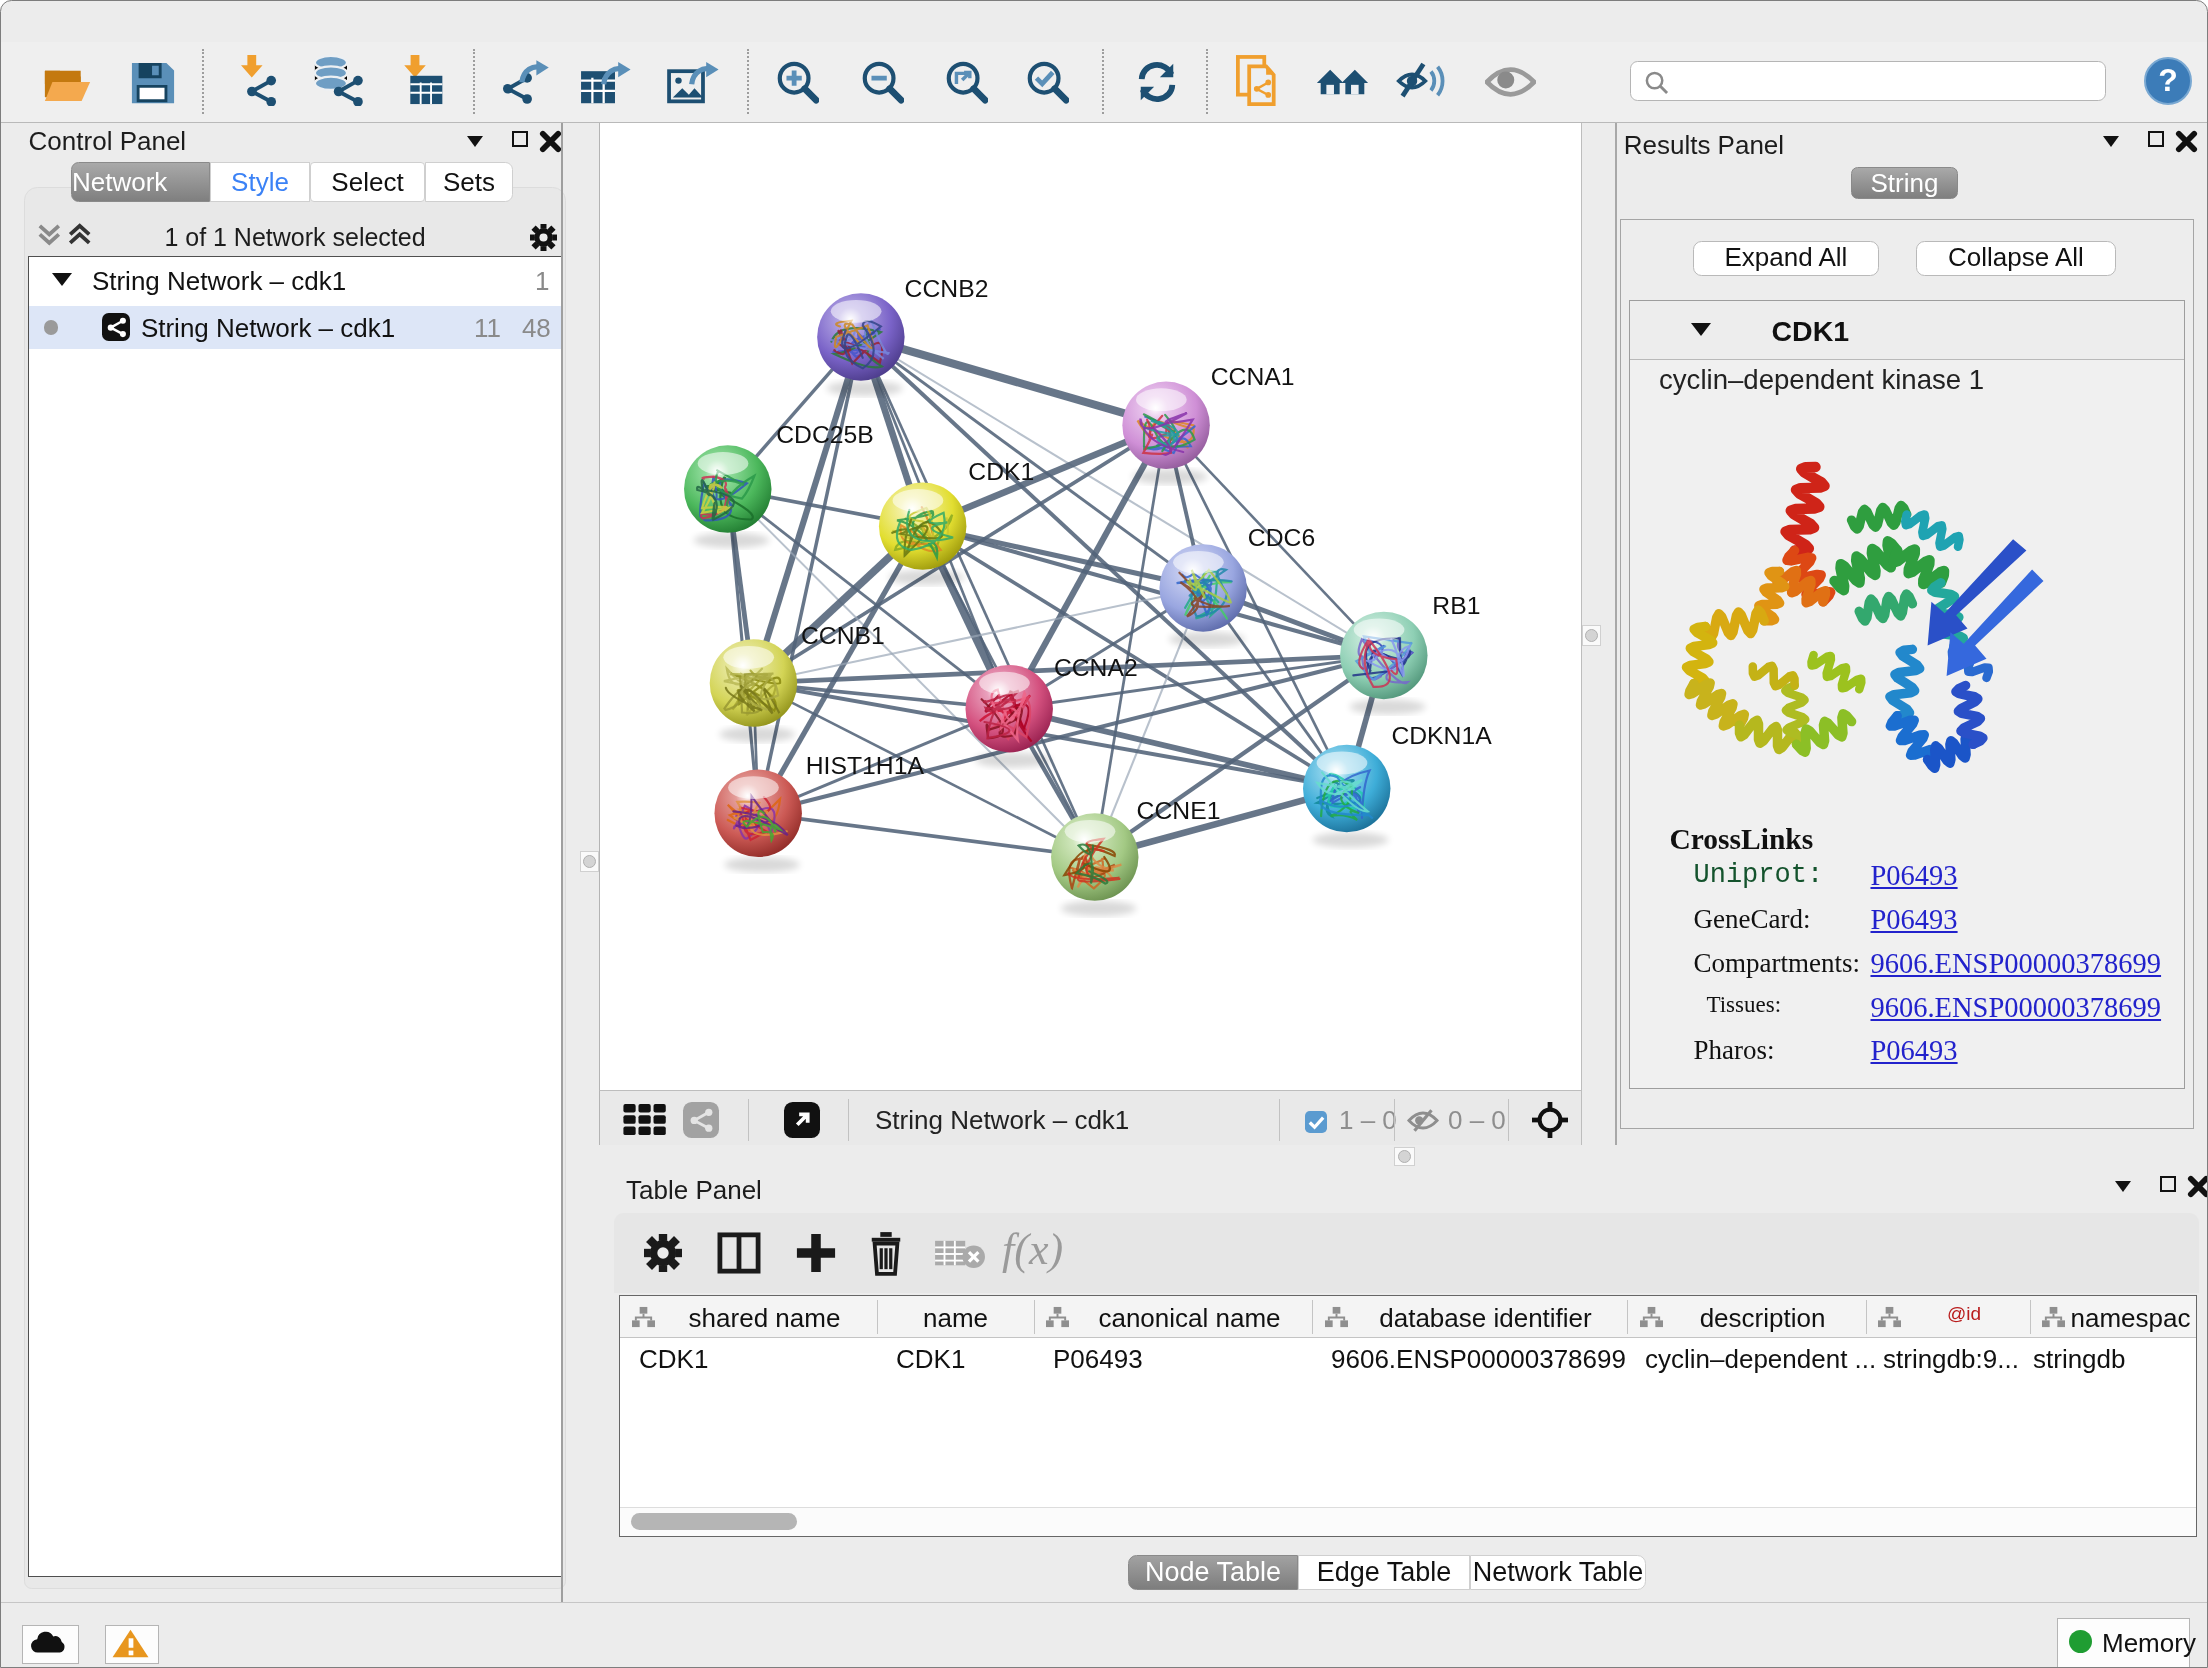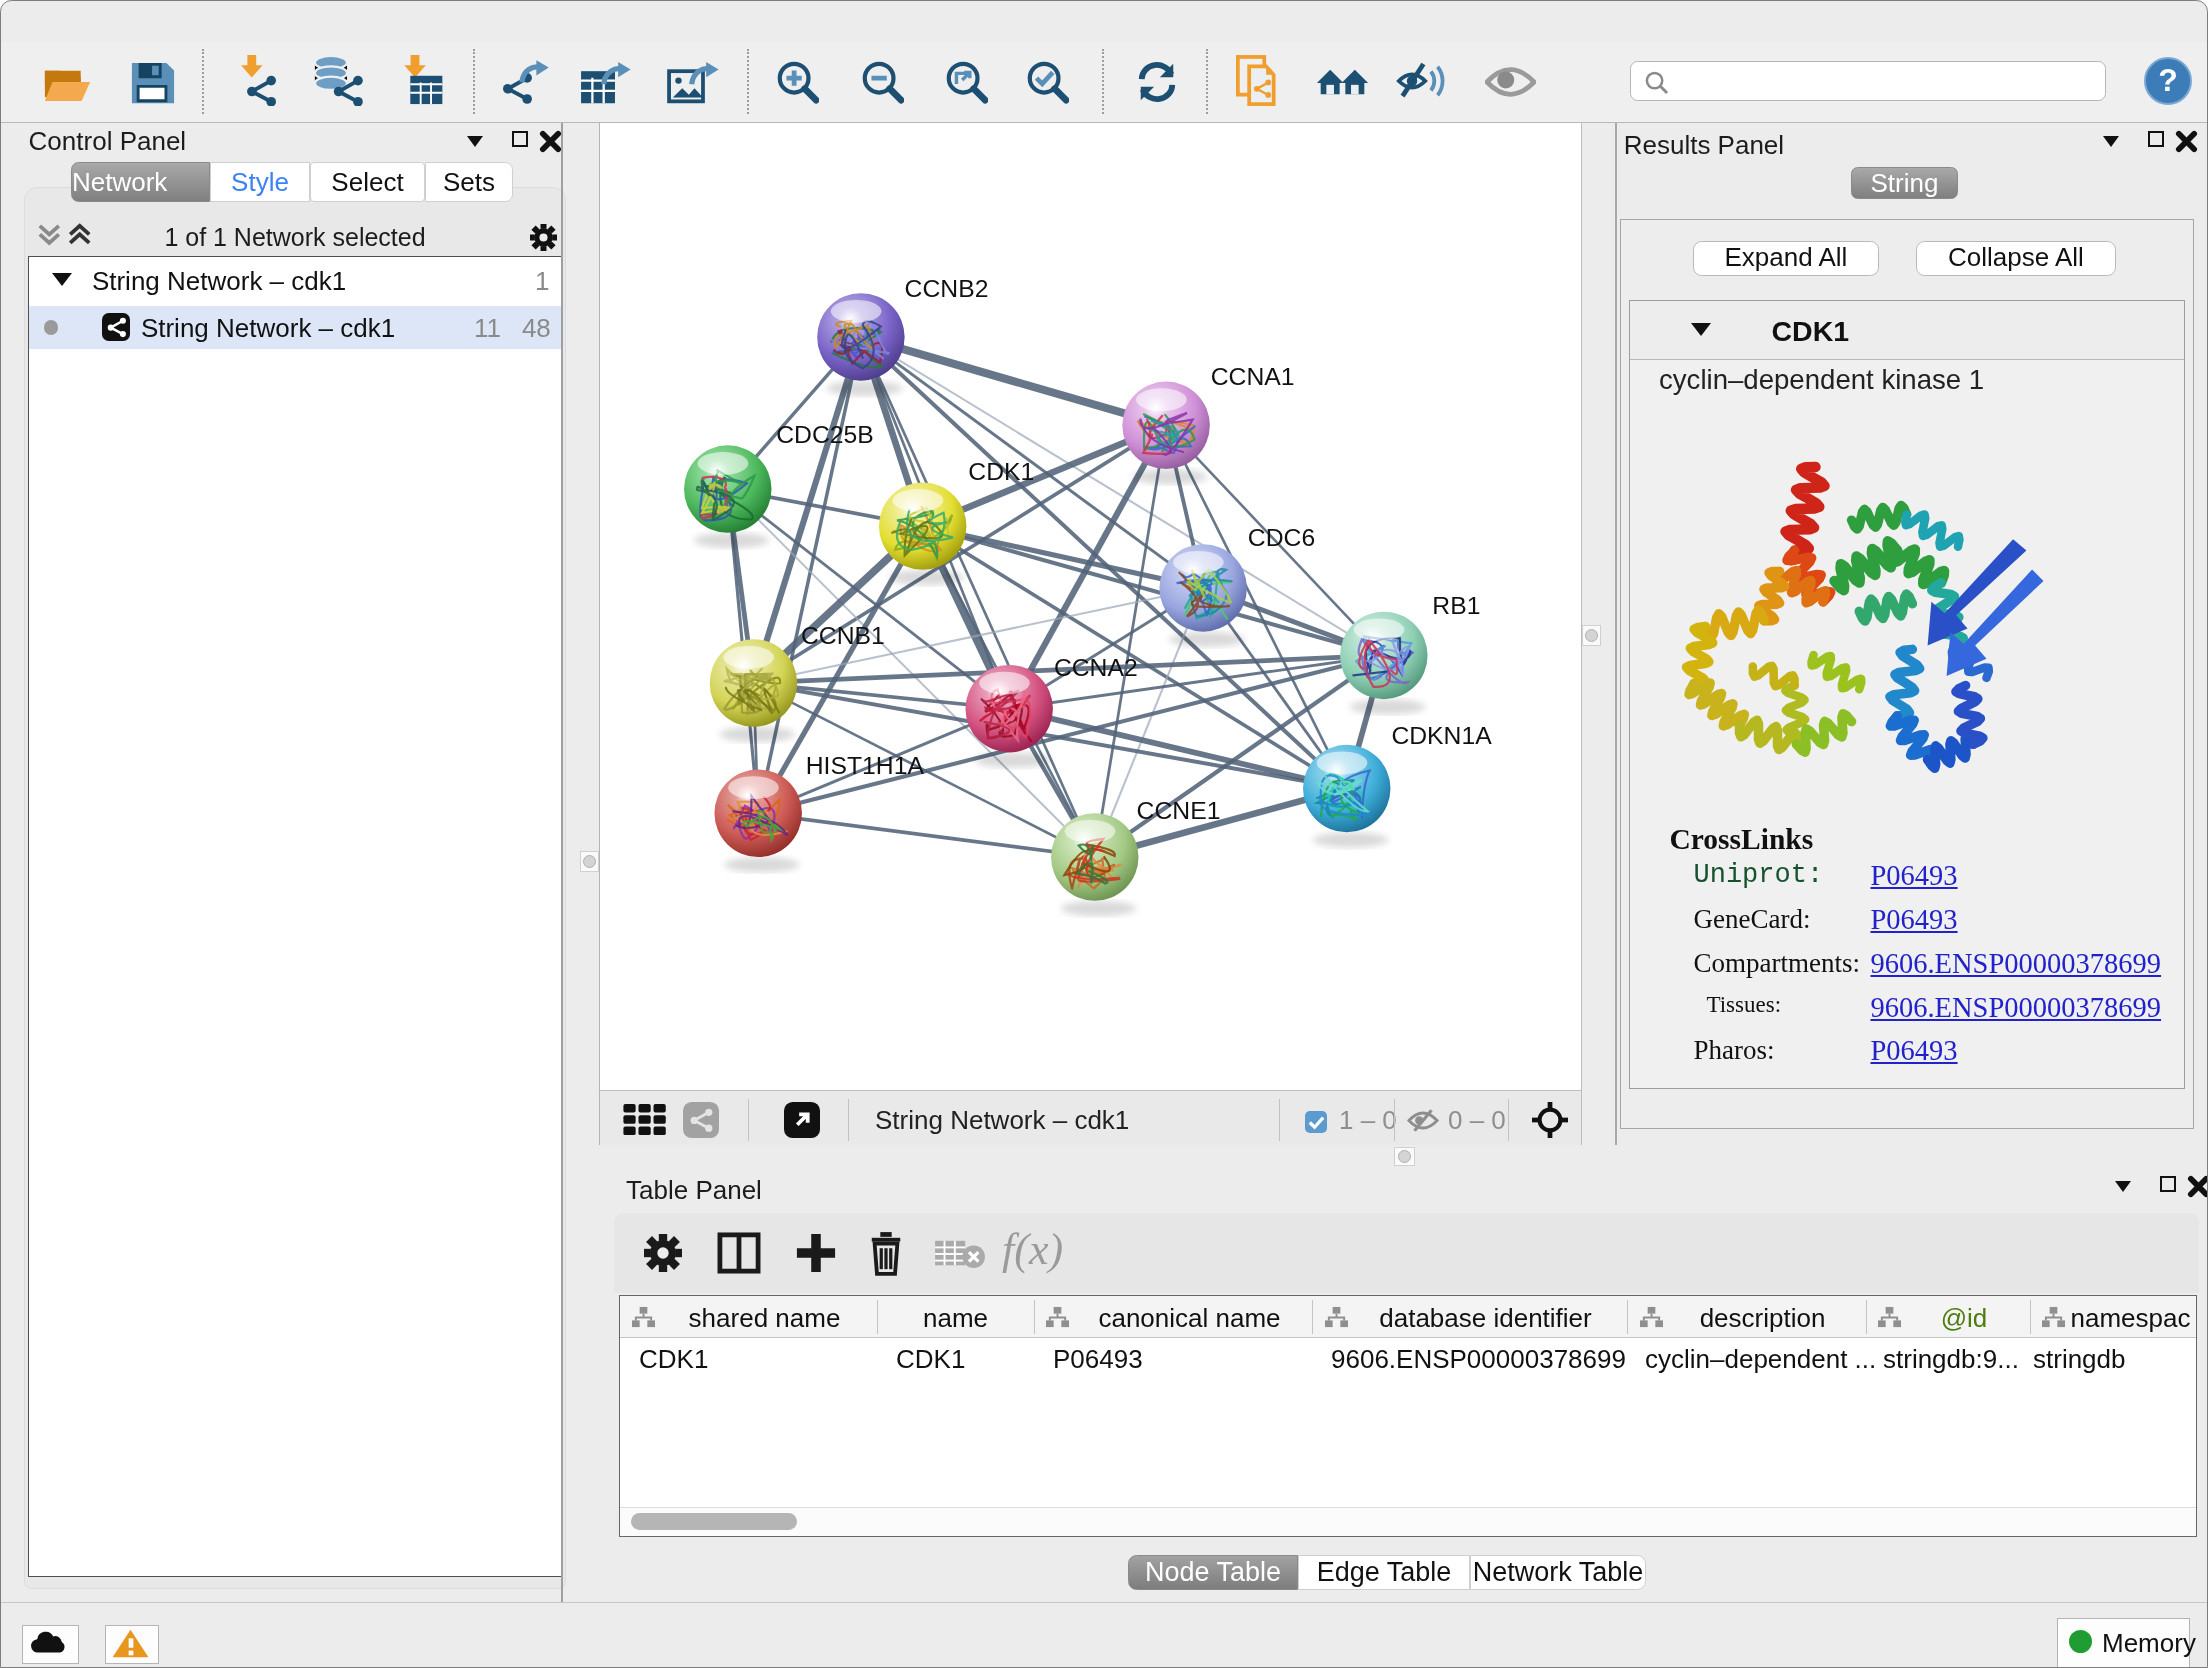--- a/index.html
+++ b/index.html
@@ -694,21 +694,21 @@
             <path d="M13 8 v4 M5 15 v-3 h16 v3" fill="none" stroke="#8f8f8f" stroke-width="2"></path>
           </svg>
 <div class="abs" style="left:1045px;top:6.7px;width:195px;text-align:center;font-size:26px;color:#111">description</div>
 <div class="abs" style="left:1246px;top:3.8px;width:1px;height:34px;background:#c4c4c4"></div>
 <svg style="position:absolute;left:1257px;top:9.5px" width="25" height="23" viewBox="0 0 26 24">
             <rect x="9" y="1" width="8" height="7" fill="#8f8f8f"></rect>
             <rect x="1" y="15" width="8" height="7" fill="#8f8f8f"></rect>
             <rect x="17" y="15" width="8" height="7" fill="#8f8f8f"></rect>
             <path d="M13 8 v4 M5 15 v-3 h16 v3" fill="none" stroke="#8f8f8f" stroke-width="2"></path>
           </svg>
-<div class="abs" style="left:1284px;top:6.7px;width:120px;text-align:center;font-size:26px;color:#4d7c0f">@id</div>
+<div class="abs" style="left:1284px;top:6.7px;width:120px;text-align:center;font-size:19px;color:#b91c1c">@id</div>
 <div class="abs" style="left:1410px;top:3.8px;width:1px;height:34px;background:#c4c4c4"></div>
 <svg style="position:absolute;left:1421px;top:9.5px" width="25" height="23" viewBox="0 0 26 24">
             <rect x="9" y="1" width="8" height="7" fill="#8f8f8f"></rect>
             <rect x="1" y="15" width="8" height="7" fill="#8f8f8f"></rect>
             <rect x="17" y="15" width="8" height="7" fill="#8f8f8f"></rect>
             <path d="M13 8 v4 M5 15 v-3 h16 v3" fill="none" stroke="#8f8f8f" stroke-width="2"></path>
           </svg>
 <div class="abs" style="left:1448px;top:6.7px;width:125px;text-align:center;font-size:26px;color:#111">namespac</div>
 </div>
 <div class="abs" style="left:0;top:42px;width:100%;height:41px;background:#fff">

